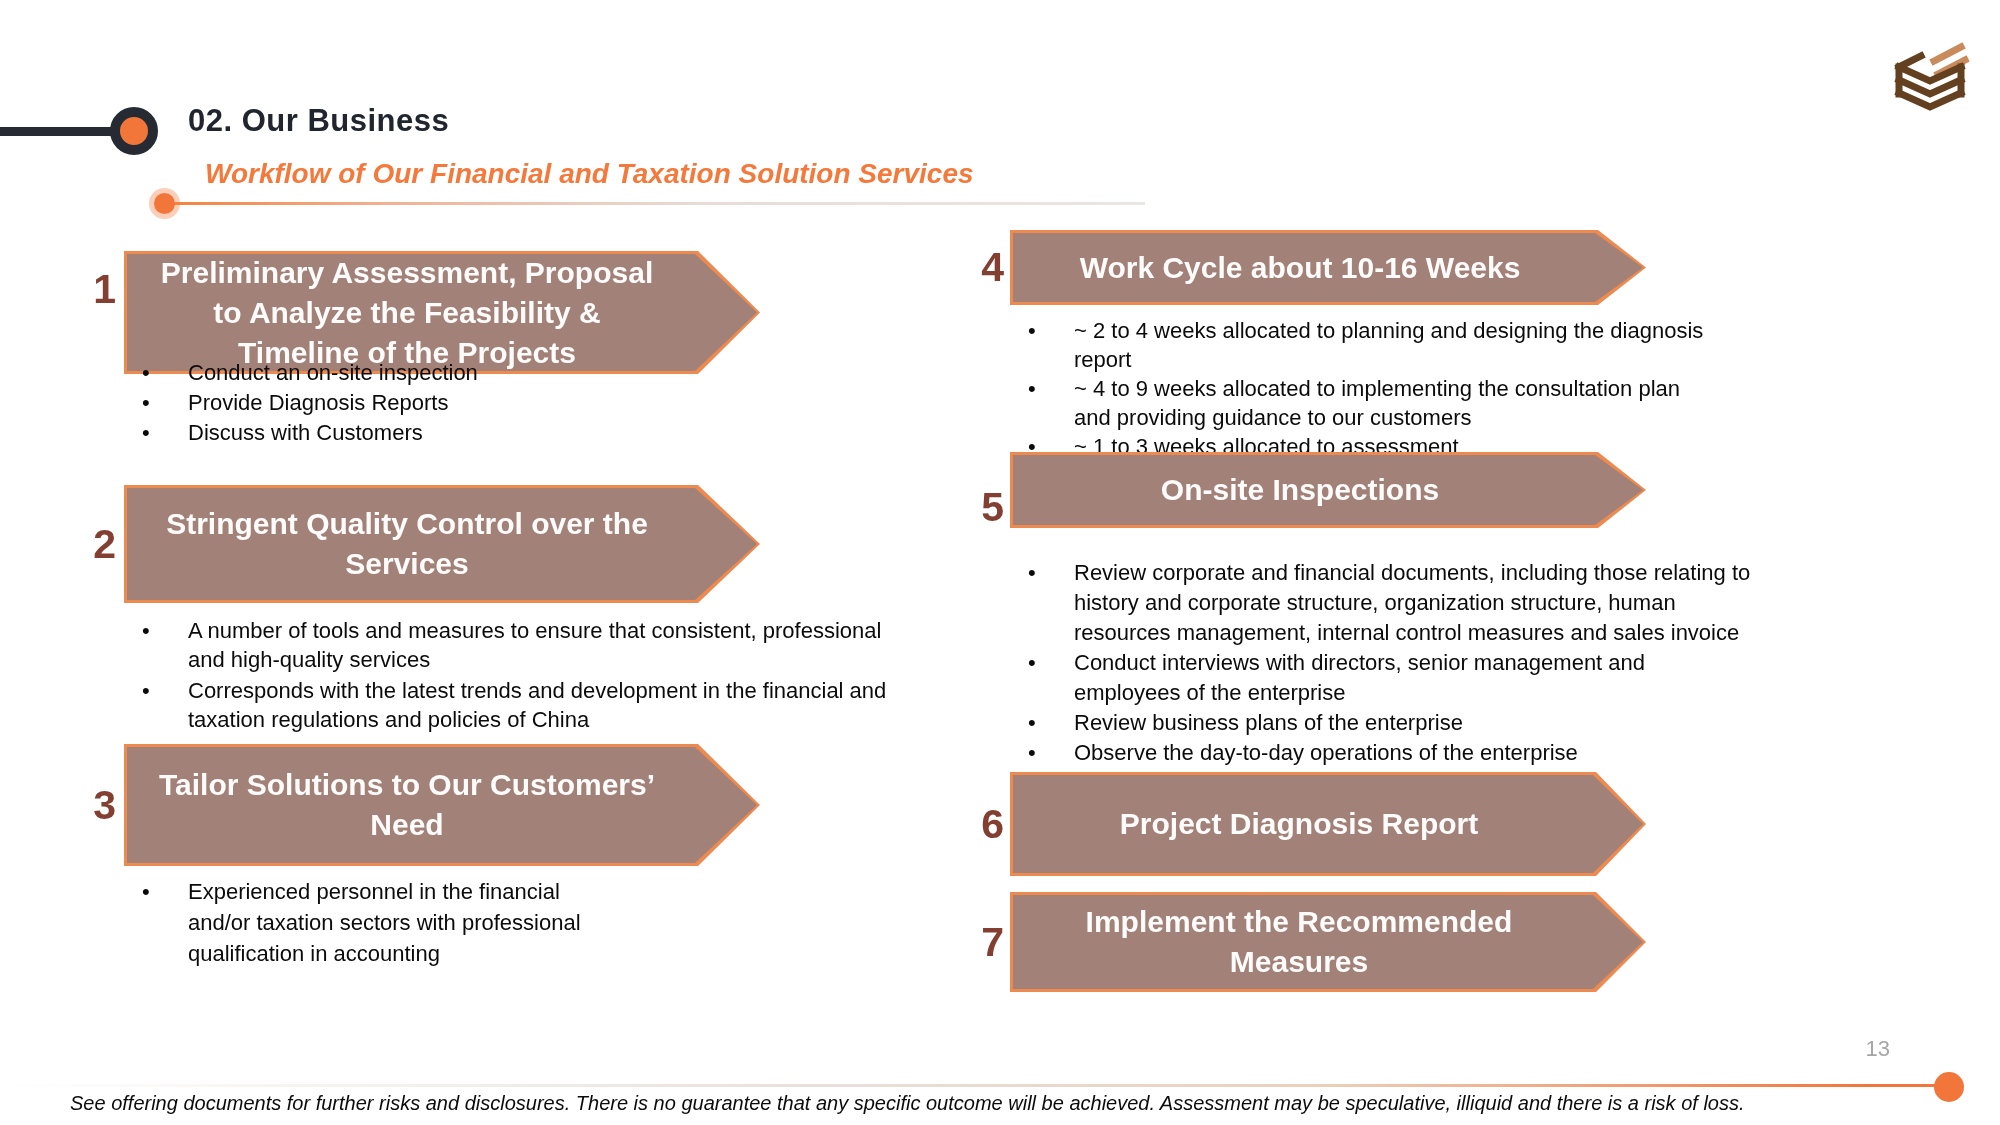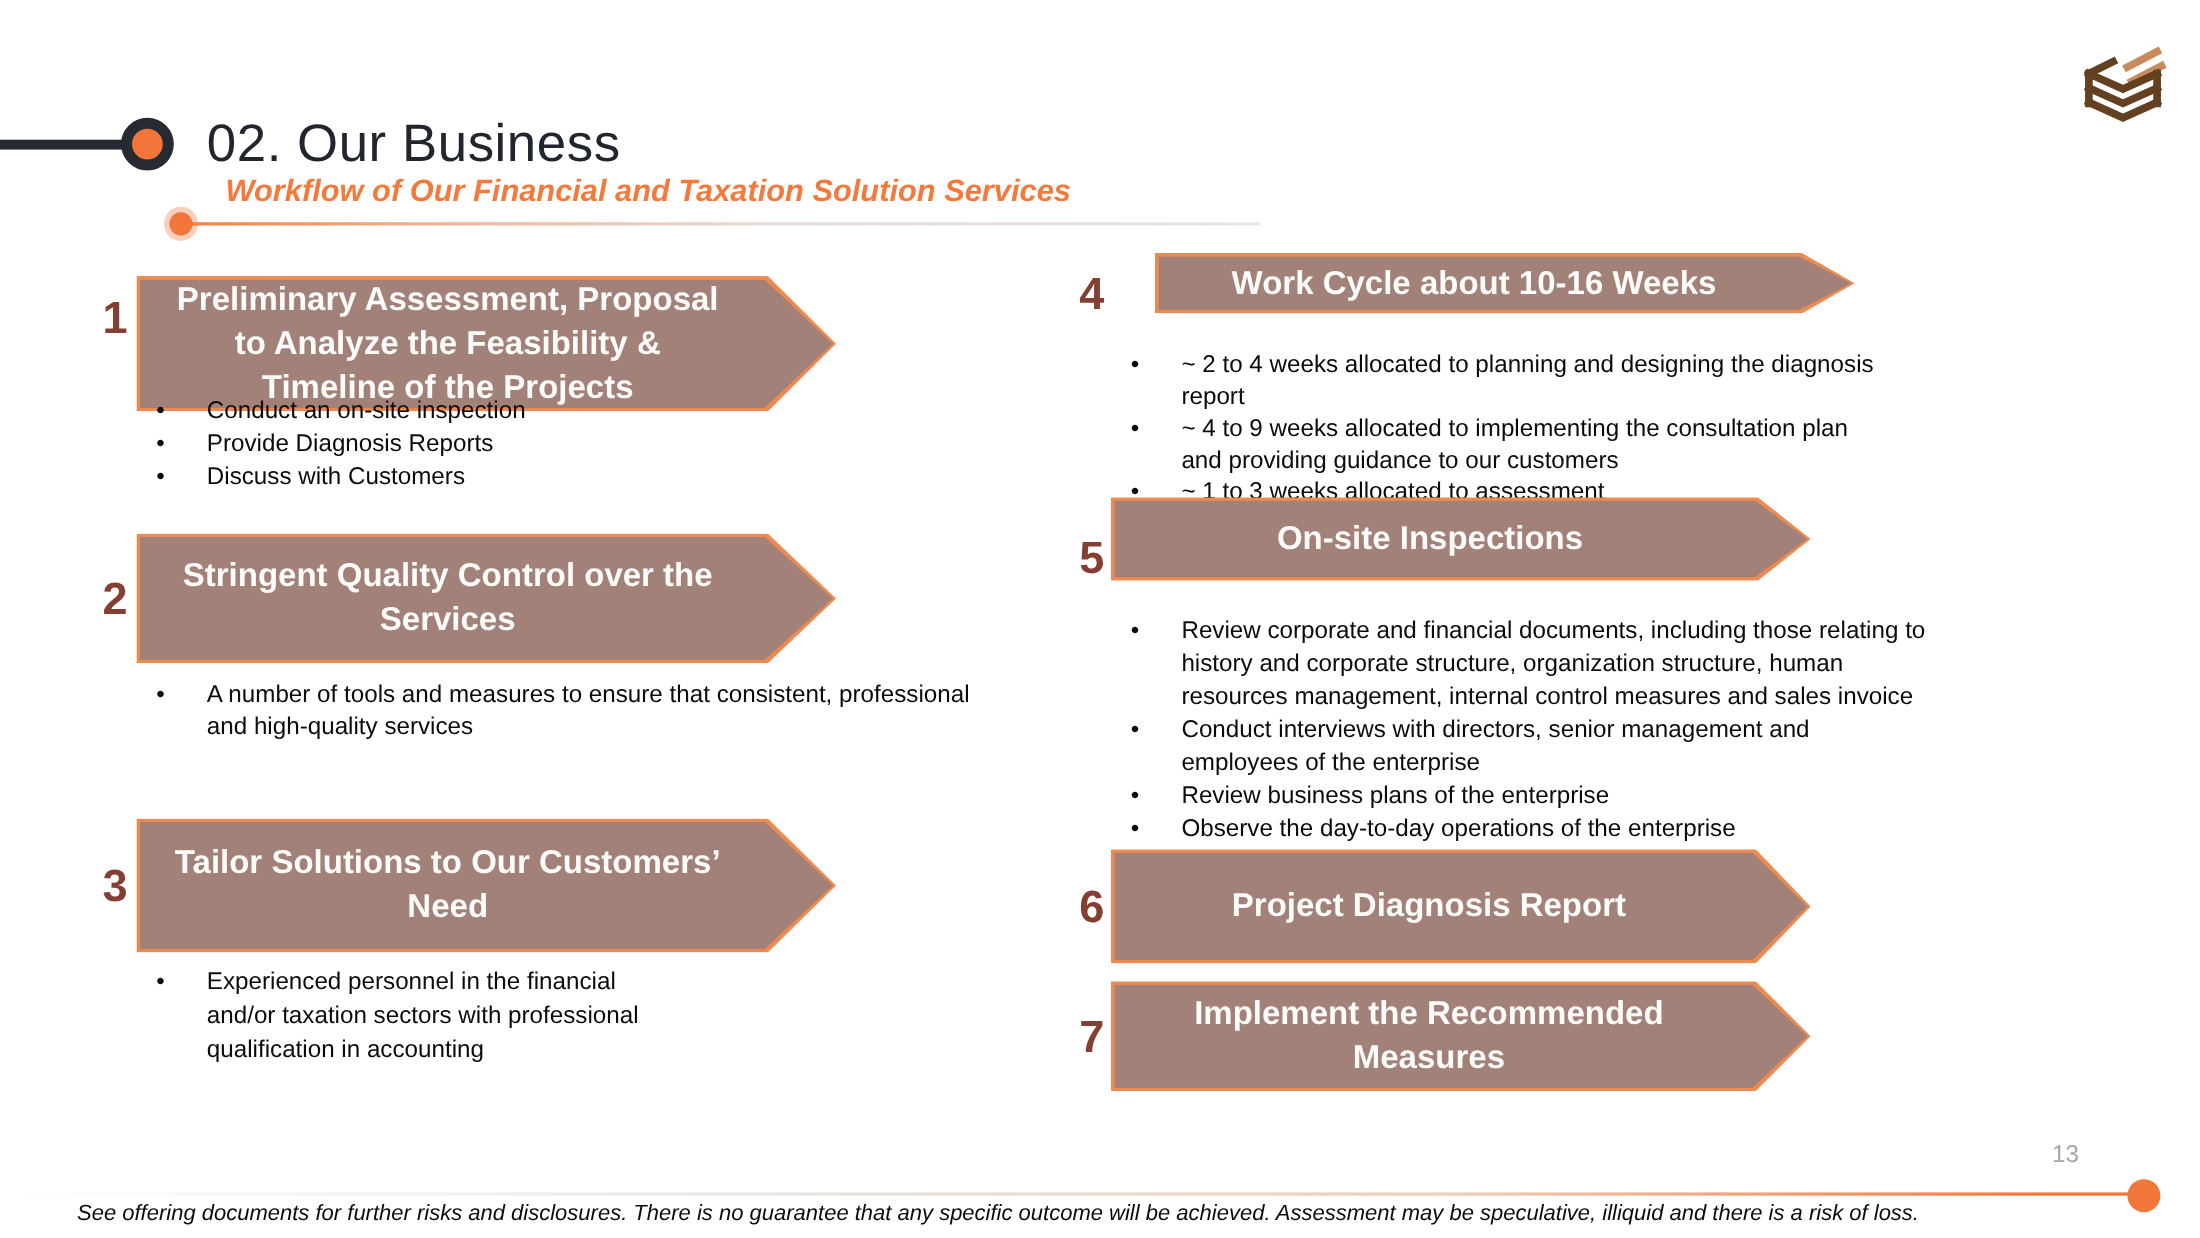--- a/index.html
+++ b/index.html
@@ -3,42 +3,42 @@
 <meta charset="utf-8">
 <style>
   html,body{margin:0;padding:0;background:#fff;}
   .slide{
     position:relative;width:2000px;height:1125px;background:#ffffff;overflow:hidden;
     font-family:"Liberation Sans", sans-serif;
   }
   
   .hdr-line{position:absolute;left:0;top:127px;width:114px;height:9px;background:#262b33;}
   .hdr-circle{position:absolute;left:110px;top:107px;width:28px;height:28px;background:#f2753a;border:10px solid #262b33;border-radius:50%;}
-  .page-title{position:absolute;left:188px;top:103px;font-size:48px;font-weight:normal;color:#21252e;letter-spacing:.5px;}
+  .page-title{position:absolute;left:188px;top:103px;font-size:31px;font-weight:bold;color:#21252e;letter-spacing:.5px;}
   .page-subtitle{position:absolute;left:205px;top:158px;font-size:28px;font-weight:bold;font-style:italic;color:#f4793b;}
   .hdr-underline{position:absolute;left:170px;top:202px;width:975px;height:3px;
     background:linear-gradient(to right,#f4823f 0%,#f2b193 22%,#e6ddd8 55%,#eae6e3 100%);}
   .hdr-underline-dot{position:absolute;left:154px;top:193px;width:21px;height:21px;border-radius:50%;
     background:#f2753a;box-shadow:0 0 0 5px rgba(244,129,74,.38);}
   
   .logo{position:absolute;left:1890px;top:40px;width:80px;height:78px;}
   
   .banner{position:absolute;left:124px;width:636px;}
   .banner .shape{position:absolute;inset:0;background:#ed8a50;
     clip-path:polygon(0 0,calc(100% - var(--tip)) 0,100% 50%,calc(100% - var(--tip)) 100%,0 100%);}
   .banner .shape-inner{position:absolute;inset:3px;background:#a28179;
     clip-path:polygon(0 0,calc(100% - var(--tip)) 0,100% 50%,calc(100% - var(--tip)) 100%,0 100%);}
   .banner .banner-title{position:absolute;inset:0;padding-right:calc(var(--tip) + 8px);
     display:flex;align-items:center;justify-content:center;text-align:center;
     color:#fdfcfb;font-size:30px;font-weight:bold;line-height:40px;white-space:pre-line;}
   .rcol{left:1010px;}
   .b1{top:228px;height:123px;margin-top:23px;--tip:62px;}
   .b2{top:485px;height:118px;--tip:62px;}
   .b3{top:744px;height:122px;--tip:62px;}
-  .b4{top:230px;height:55px;margin-left:40px;--tip:48px;}
+  .b4{top:230px;height:75px;--tip:48px;}
   .b5{top:452px;height:76px;--tip:48px;}
   .b6{top:772px;height:104px;--tip:50px;}
   .b7{top:892px;height:100px;--tip:50px;}
   
   .step-num{position:absolute;width:60px;text-align:right;font-size:41px;font-weight:bold;color:#833f31;line-height:52px;}
   .lnum{left:56px;}.rnum{left:944px;}
   .n1{top:263px;}.n2{top:518px;}.n3{top:779px;}
   .n4{top:241px;}.n5{top:481px;}.n6{top:798px;}.n7{top:916px;}
   
   ul.bullets{position:absolute;margin:0;padding:0;list-style:none;color:#0b0b0b;}
@@ -107,20 +107,22 @@
   <div class="step-num lnum n2">2</div>
   <div class="banner b2">
     <div class="shape"></div>
     <div class="shape-inner"></div>
     <div class="banner-title">Stringent Quality Control over the
 Services</div>
   </div>
   <ul class="bullets u2">
     <li>A number of tools and measures to ensure that consistent, professional
 and high-quality services</li>
+    <li>Corresponds with the latest trends and development in the financial and
+taxation regulations and policies of China</li>
   </ul>
 
   <div class="step-num lnum n3">3</div>
   <div class="banner b3">
     <div class="shape"></div>
     <div class="shape-inner"></div>
     <div class="banner-title">Tailor Solutions to Our Customers’
 Need</div>
   </div>
   <ul class="bullets u3">

